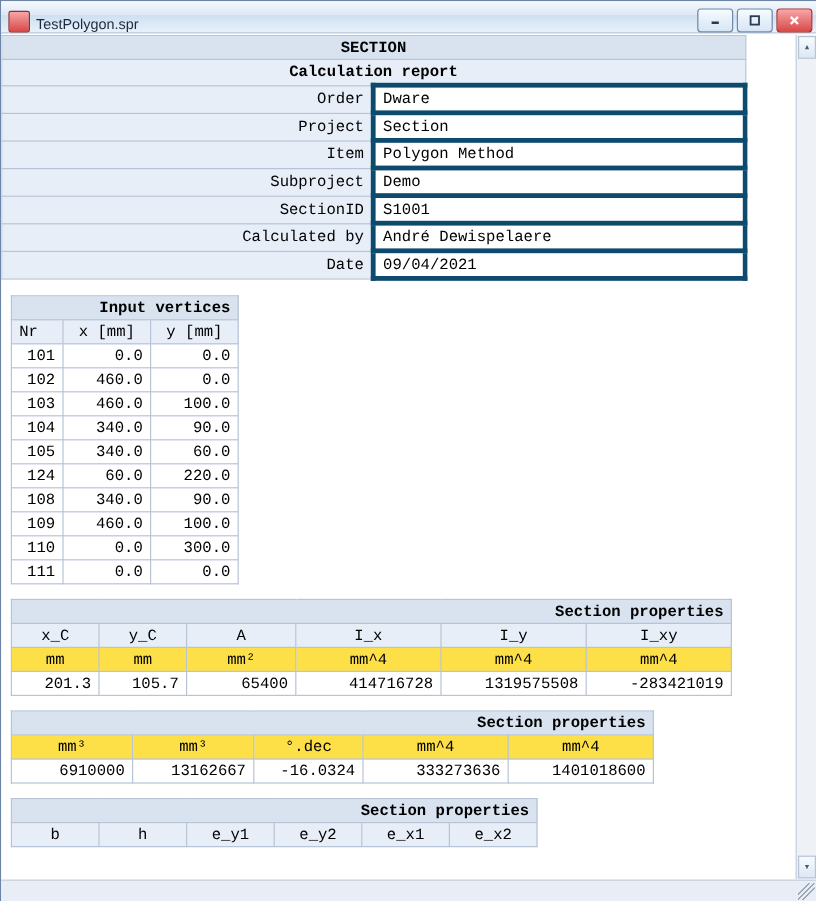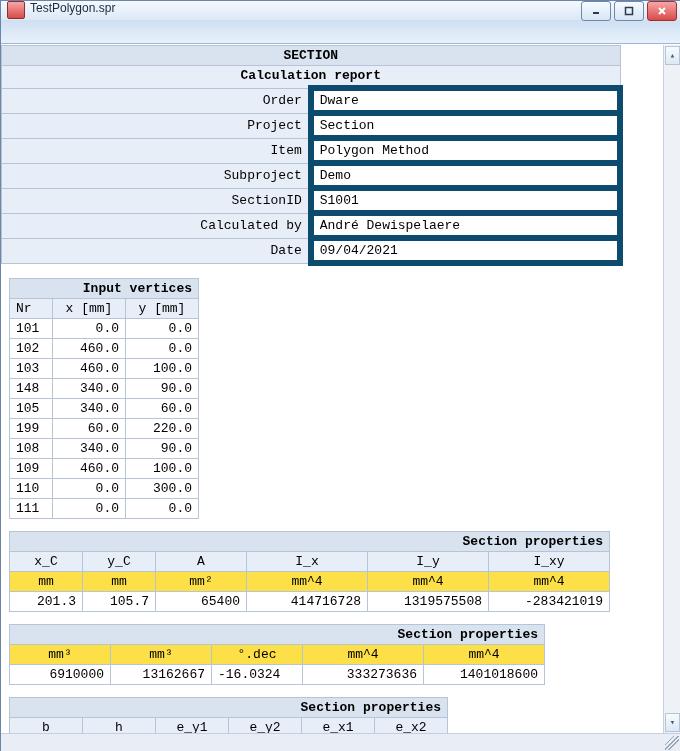--- a/index.html
+++ b/index.html
@@ -1,44 +1,44 @@
 <!DOCTYPE html>
 <html><head>
 <meta charset="utf-8">
 <style>
   html,body{margin:0;padding:0;font-family:"Courier New",monospace;font-size:13px;color:#000;background:#d4dce8;}
   .window{width:680px;height:751px;background:#fff;border:1px solid #6b84a8;box-shadow:inset 0 0 0 1px #fff;position:relative;display:flex;flex-direction:column;}
-  .titlebar{height:26px;background:linear-gradient(#f5f9fd,#dce8f6 45%,#cfe0f2 46%,#e8f1fb);border-bottom:1px solid #9fb6d4;display:flex;align-items:flex-start;padding:0 4px 16px 6px;font-family:"Segoe UI",Tahoma,sans-serif;font-size:12px;color:#1a2a40;}
+  .titlebar{height:26px;background:linear-gradient(#f5f9fd,#dce8f6 45%,#cfe0f2 46%,#e8f1fb);border-bottom:1px solid #9fb6d4;display:flex;align-items:flex-end;padding:0 4px 0 6px;font-family:"Segoe UI",Tahoma,sans-serif;font-size:12px;color:#1a2a40;}
   .titlebar .ticon{width:16px;height:16px;margin-right:5px;display:inline-block;background:linear-gradient(#f7a6a6,#d94a4a);border:1px solid #8a3030;border-radius:2px;}
   .titlebar .title{flex:1;}
   .winbtns{display:flex;gap:3px;}
   .winbtn{width:28px;height:18px;border:1px solid #6f89aa;border-radius:3px;background:linear-gradient(#f6fbff,#d7e5f4);display:flex;align-items:center;justify-content:center;font-family:Arial,sans-serif;font-size:10px;color:#2a3a50;}
   .winbtn.close{background:linear-gradient(#f7a6a6,#d94a4a);border-color:#a03030;color:#fff;}
   .winbtn svg{display:block;}
   .client{flex:1;display:flex;overflow:hidden;border-top:1px solid #fff;gap:40px;}
   .page{flex:1;overflow:auto;background:#fff;padding:0 0 10px 0;}
   .vscroll{width:17px;background:#eef2f7;border-left:1px solid #c5d0de;display:flex;flex-direction:column;}
   .vscroll .arrow{height:17px;border:1px solid #b7c4d6;margin:1px;background:linear-gradient(#f6fbff,#dde8f4);display:flex;align-items:center;justify-content:center;color:#4a5a72;font-size:9px;}
   .vscroll .track{flex:1;}
   .statusbar{height:18px;background:#e9eef6;border-top:1px solid #c5d0de;display:flex;justify-content:flex-end;align-items:center;padding-right:2px;}
   .sizegrip{width:14px;height:14px;background:
     linear-gradient(135deg,transparent 0 6px,#99a6b8 6px 7px,transparent 7px 9px,#99a6b8 9px 10px,transparent 10px 12px,#99a6b8 12px 13px,transparent 13px);
   }
   table{border-collapse:collapse;}
   .wide{width:100%;}
   .hdr1{background:#d8e3ef;text-align:center;font-weight:bold;border:1px solid #b7c4d6;padding:2px 4px;}
   .hdr2{background:#e7eef7;text-align:center;font-weight:bold;border:1px solid #b7c4d6;padding:2px 4px;}
   .klabel{background:#e7eef7;border:1px solid #b7c4d6;padding:2px 6px;text-align:right;width:50%;}
-  .kval{background:#fff;border:6px solid #0c4a6e;padding:2px 6px;text-align:left;}
+  .kval{background:#fff;border:4px solid #0c4a6e;padding:2px 6px;text-align:left;}
   .block{margin:12px 0 0 8px;}
   .sechdr{background:#d8e3ef;border:1px solid #b7c4d6;padding:2px 6px;font-weight:bold;text-align:right;}
   .th{background:#e7eef7;border:1px solid #b7c4d6;padding:2px 6px;text-align:center;}
   .tu{background:#fde047;border:1px solid #b7c4d6;padding:2px 6px;text-align:center;}
   .td{background:#fff;border:1px solid #b7c4d6;padding:2px 6px;text-align:right;}
-  .td.left{text-align:left;}
+  .td.left{text-align:right;}
   .nr{width:30px;margin-top:25px;}
   .col60{width:60px;}
   .col80{width:78px;}
   .col90{width:88px;}
   .col110{width:108px;}
 </style>
 </head>
 <body>
 
 <div class="window">
@@ -131,31 +131,31 @@
                 <td class="td left nr">102</td>
                 <td class="td col60">460.0</td>
                 <td class="td col60">0.0</td>
               </tr>
               <tr>
                 <td class="td left nr">103</td>
                 <td class="td col60">460.0</td>
                 <td class="td col60">100.0</td>
               </tr>
               <tr>
-                <td class="td left nr">148</td>
+                <td class="td left nr">104</td>
                 <td class="td col60">340.0</td>
                 <td class="td col60">90.0</td>
               </tr>
               <tr>
                 <td class="td left nr">105</td>
                 <td class="td col60">340.0</td>
                 <td class="td col60">60.0</td>
               </tr>
               <tr>
-                <td class="td left nr">199</td>
+                <td class="td left nr">124</td>
                 <td class="td col60">60.0</td>
                 <td class="td col60">220.0</td>
               </tr>
               <tr>
                 <td class="td left nr">108</td>
                 <td class="td col60">340.0</td>
                 <td class="td col60">90.0</td>
               </tr>
               <tr>
                 <td class="td left nr">109</td>

